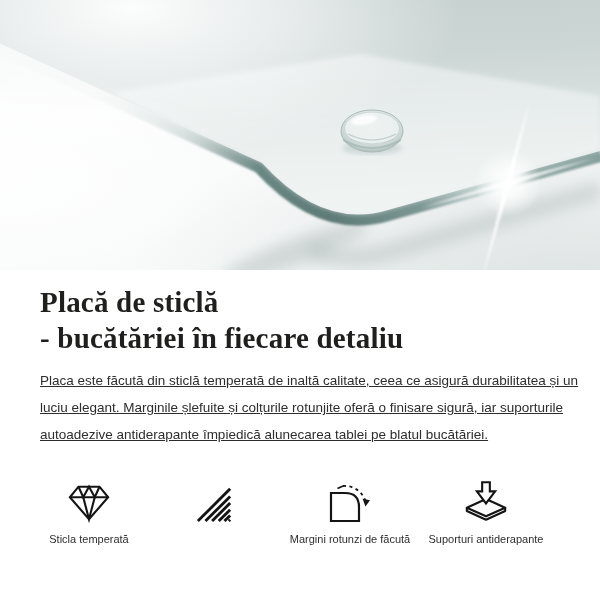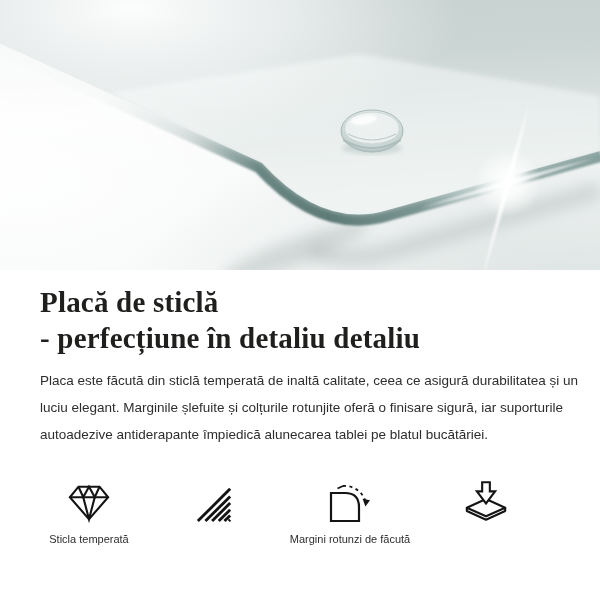--- a/index.html
+++ b/index.html
@@ -19,20 +19,21 @@
     font-weight:700;
     font-size:29px;line-height:36px;
     color:#1f1f1d;
     letter-spacing:.2px;
   }
   .description{
     position:absolute;left:40px;top:367px;width:540px;
     margin:0;
     font-size:13.5px;line-height:27px;
     color:#2d2d2d;
+    text-decoration:underline;
   }
   .features{position:absolute;left:16px;top:477px;width:587px;height:90px;}
   .feature{position:absolute;top:0;text-align:center;}
   .feature .icon-box{height:46px;display:flex;align-items:flex-end;justify-content:center;}
   .feature .label{
     display:block;margin-top:10px;
     font-size:11px;line-height:13px;color:#2e2e2e;
   }
   .f1{left:10px;width:126px;}
   .f2{left:136px;width:124px;}
@@ -149,21 +150,21 @@
           <polygon points="418,183 508,185.4 508,180.6" fill="#ffffff" opacity=".8"></polygon>
           <polygon points="598,183 508,185.4 508,180.6" fill="#ffffff" opacity=".8"></polygon>
         </g>
         <circle cx="508" cy="183" r="4.5" fill="#ffffff" filter="url(#b04)"></circle>
       </g>
     </svg>
   </div>
 
   <h1 class="title">
     <span>Placă de sticlă</span><br>
-    <span>- perfecțiune în detaliu detaliu</span>
+    <span>- bucătăriei în fiecare detaliu</span>
   </h1>
 
   <p class="description">Placa este făcută din sticlă temperată de inaltă calitate, ceea ce asigură durabilitatea și un luciu elegant. Marginile șlefuite și colțurile rotunjite oferă o finisare sigură, iar suporturile autoadezive antiderapante împiedică alunecarea tablei pe blatul bucătăriei.</p>
 
   <div class="features">
 
     <div class="feature f1">
       <div class="icon-box">
         <svg width="44" height="42" viewBox="0 0 46 42">
           <g class="ic" stroke-linejoin="miter">
@@ -207,16 +208,17 @@
     <div class="feature f4">
       <div class="icon-box">
         <svg width="46" height="44" viewBox="0 0 48 44">
           <g class="ic" stroke-linejoin="round">
             <path d="M 4 29 L 24 20 L 44 29 L 24 38 Z"></path>
             <path d="M 4 29 L 4 32.5 L 24 41.5 L 44 32.5 L 44 29"></path>
           </g>
           <path d="M 20 2.5 L 28 2.5 L 28 12 L 33.5 12 L 24 24.5 L 14.5 12 L 20 12 Z" fill="#ffffff" stroke="#141414" stroke-width="2.2" stroke-linejoin="miter"></path>
         </svg>
       </div>
+      <span class="label">Suporturi antiderapante</span>
     </div>
 
   </div>
 </div>
 
 </body></html>

